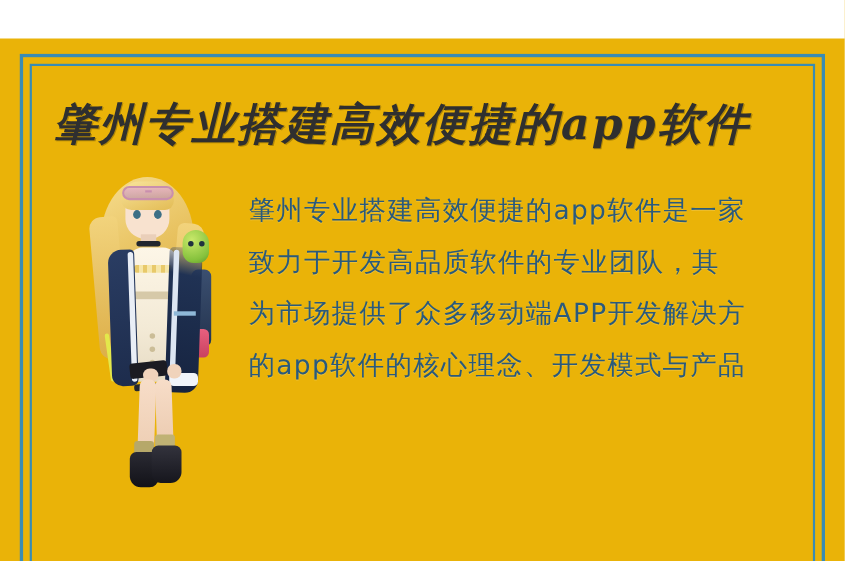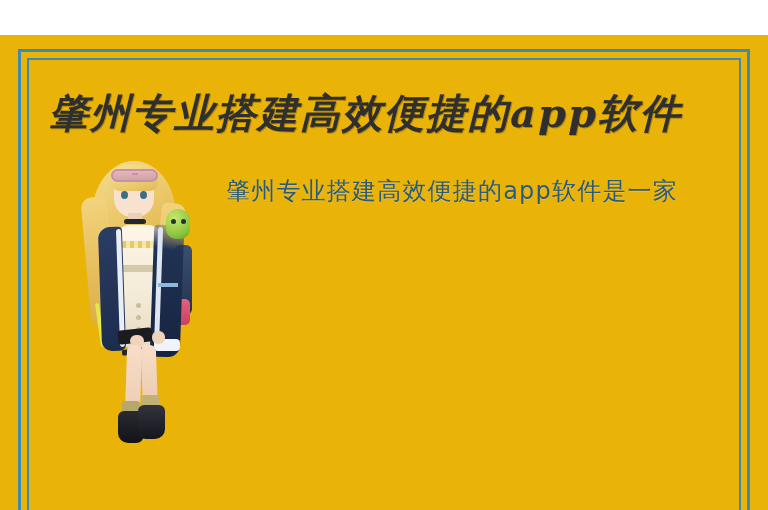--- a/index.html
+++ b/index.html
@@ -309,15 +309,18 @@
     <div class="ch leg-l"></div>
     <div class="ch leg-r"></div>
     <div class="ch sock-l"></div>
     <div class="ch sock-r"></div>
     <div class="ch boot-l"></div>
     <div class="ch boot-r"></div>
   </div>
 
   <div class="body-text">
     <div class="body-line">肇州专业搭建高效便捷的app软件是一家</div>
+    <div class="body-line">致力于开发高品质软件的专业团队，其</div>
+    <div class="body-line">为市场提供了众多移动端APP开发解决方</div>
+    <div class="body-line">的app软件的核心理念、开发模式与产品</div>
   </div>
 
 </div>
 
 </body></html>

